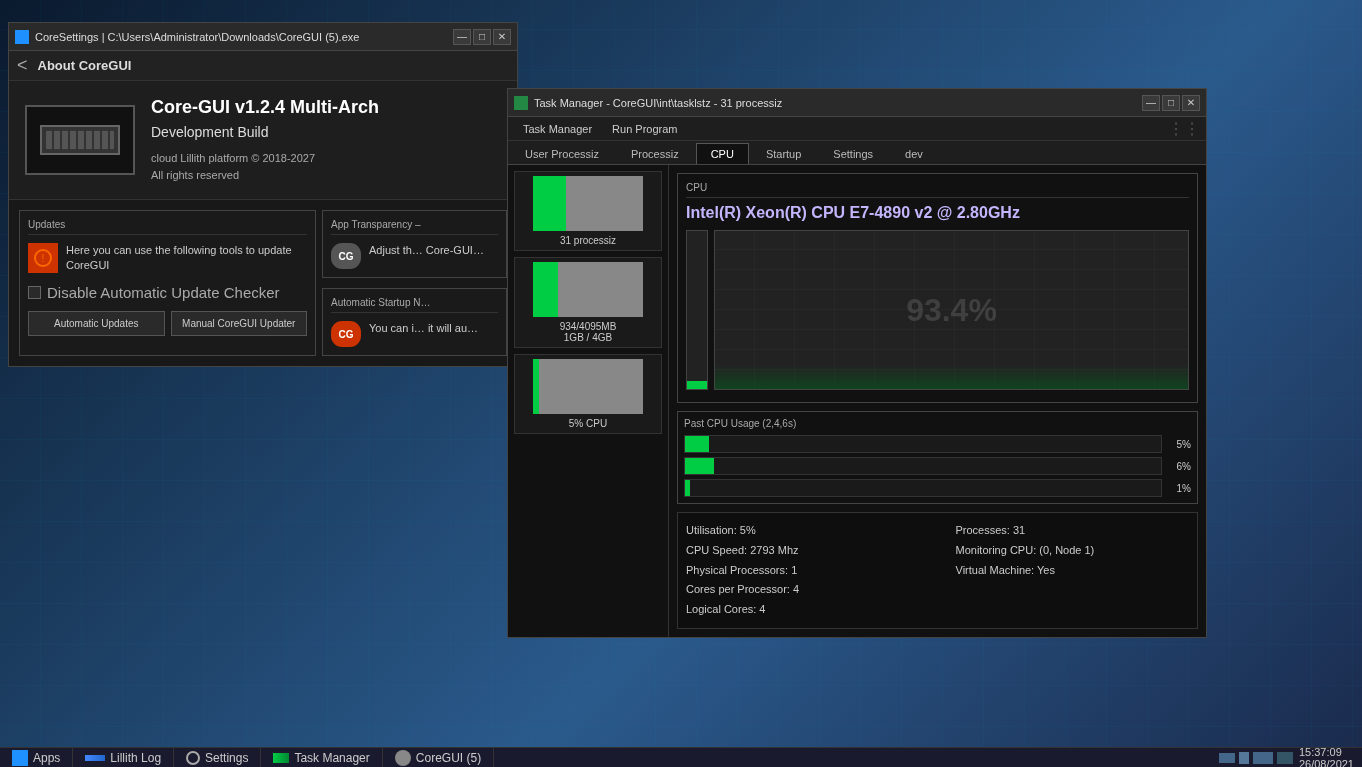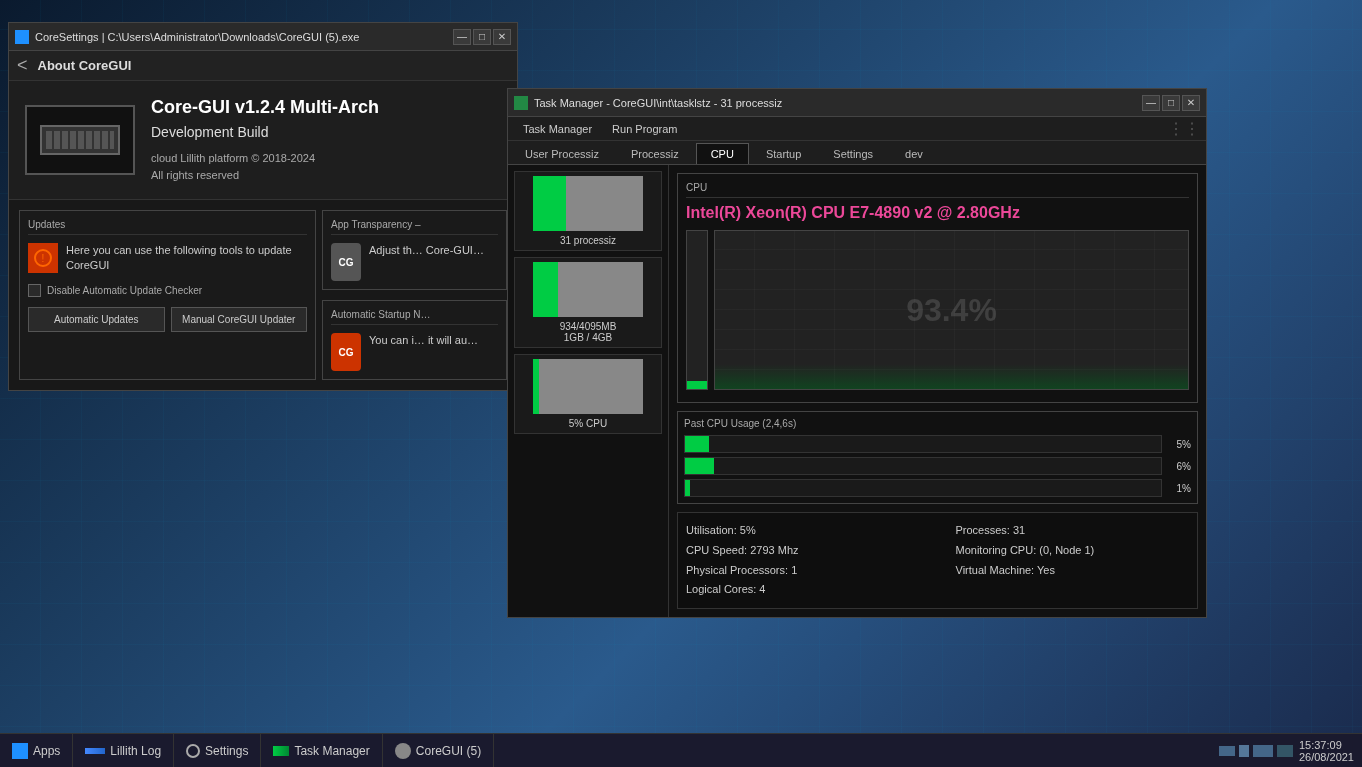--- a/index.html
+++ b/index.html
@@ -38,21 +38,21 @@
         rgba(0,150,200,0.05) 41px
       );
     }
 
     
     .taskbar {
       position: absolute;
       bottom: 0;
       left: 0;
       right: 0;
-      height: 34px;
+      height: 20px;
       background: #1a1a2e;
       display: flex;
       align-items: center;
       z-index: 100;
       border-top: 1px solid #333;
     }
     .taskbar-item {
       display: flex;
       align-items: center;
       gap: 5px;
@@ -213,21 +213,21 @@
       align-items: center;
       gap: 6px;
       margin-bottom: 10px;
     }
     .checkbox-box {
       width: 13px; height: 13px;
       border: 1px solid #666;
       background: #2a2a2a;
       flex-shrink: 0;
     }
-    .checkbox-label { color: #aaa; font-size: 10px; }
+    .checkbox-label { color: #aaa; font-size: 15px; }
     .btn-row {
       display: flex;
       gap: 6px;
     }
     .btn-dark {
       flex: 1;
       background: #2a2a2a;
       border: 1px solid #555;
       color: #ccc;
       padding: 6px 0;
@@ -247,23 +247,23 @@
       border: 1px solid #444;
       padding: 8px;
       background: #1a1a1a;
     }
     .panel-trans-row {
       display: flex;
       align-items: flex-start;
       gap: 8px;
     }
     .icon-cg {
-      width: 30px; height: 38px;
+      width: 30px; height: 26px;
       background: #555;
-      border-radius: 4px;
+      border-radius: 11px;
       display: flex; align-items: center; justify-content: center;
       flex-shrink: 0;
       color: #fff; font-size: 10px; font-weight: bold;
     }
 
     
     .window-taskmanager {
       position: absolute;
       top: 88px;
       left: 507px;
@@ -364,21 +364,21 @@
       padding: 8px;
     }
     .cpu-section-label {
       color: #aaa;
       font-size: 10px;
       margin-bottom: 6px;
       border-bottom: 1px solid #333;
       padding-bottom: 4px;
     }
     .cpu-name {
-      color: #ec4899;
+      color: #c4b5fd;
       font-size: 16px;
       font-weight: bold;
       margin-bottom: 8px;
     }
 
     .cpu-chart-area {
       display: flex;
       gap: 6px;
       margin-bottom: 4px;
     }
@@ -506,21 +506,21 @@
     <span class="win-nav-title">About CoreGUI</span>
   </div>
 
   <div class="about-header">
     <div class="about-logo">
       <div class="logo-inner"></div>
     </div>
     <div class="about-text-block">
       <div class="about-title">Core-GUI  v1.2.4 Multi-Arch</div>
       <div class="about-subtitle">Development Build</div>
-      <div class="about-copy">cloud Lillith platform © 2018-2024</div>
+      <div class="about-copy">cloud Lillith platform © 2018-2027</div>
       <div class="about-copy">All rights reserved</div>
     </div>
   </div>
 
   <div class="coresettings-panels">
 
     <div class="panel-updates">
       <div class="panel-label">Updates</div>
       <div class="panel-info-row">
         <div class="panel-icon-box">
@@ -657,20 +657,21 @@
               <span class="past-cpu-pct">1%</span>
             </div>
           </div>
         </div>
 
         <div class="cpu-stats">
           <div class="cpu-stats-col">
             <div class="cpu-stat-line">Utilisation: 5%</div>
             <div class="cpu-stat-line">CPU Speed: 2793 Mhz</div>
             <div class="cpu-stat-line">Physical Processors: 1</div>
+            <div class="cpu-stat-line">Cores per Processor: 4</div>
             <div class="cpu-stat-line">Logical Cores: 4</div>
           </div>
           <div class="cpu-stats-col">
             <div class="cpu-stat-line">Processes: 31</div>
             <div class="cpu-stat-line">Monitoring CPU: (0, Node 1)</div>
             <div class="cpu-stat-line">Virtual Machine: Yes</div>
           </div>
         </div>
       </div>
     </div>

